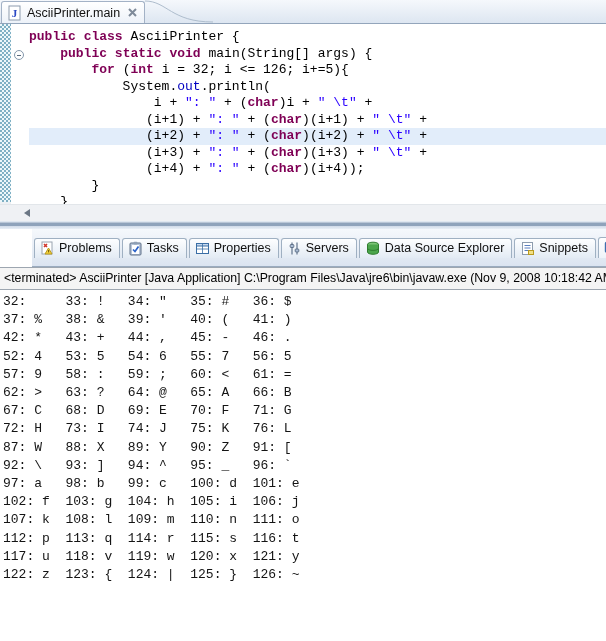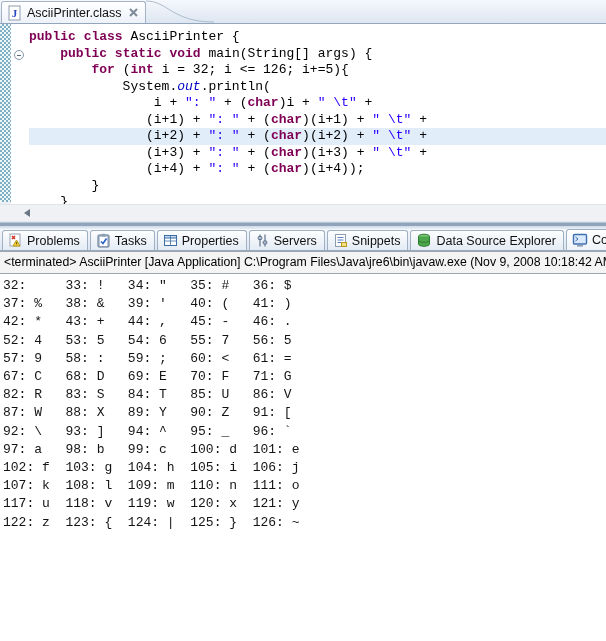--- a/index.html
+++ b/index.html
@@ -25,31 +25,31 @@
   .gutter { width:18px; flex:0 0 18px; background:#fff; position:relative; }
   .fold { position:absolute; left:3px; top:26px; width:10px; height:10px; border:1px solid #8497ab;
           border-radius:50%; background:#fff; cursor:pointer; }
   .fold::after { content:""; position:absolute; left:2px; top:4px; width:4px; height:1px; background:#5a6b7e; }
   .code { flex:1; padding-top:5px; font-family:"Liberation Mono", monospace; font-size:13px;
           line-height:16.5px; color:#000; white-space:pre; }
   .crow { height:16.5px; }
   .crow.hl { background:#e2edfa; box-shadow:-6px 0 0 #e2edfa; }
   .tok-kw { color:#7f0055; font-weight:bold; }
   .tok-str { color:#2a00ff; }
-  .tok-sf { color:#0000c0; font-style:italic; }
+  .tok-sf { color:#0000c0; }
 
   
   .hscroll { height:17px; background:#eff1f4; border-top:1px solid #e2e6ea; display:flex; align-items:center; }
   .scroll-left { margin-left:24px; width:0; height:0; border-top:4px solid transparent;
                  border-bottom:4px solid transparent; border-right:6px solid #6b7684; cursor:pointer; }
   .sash { height:8px; background:linear-gradient(#dfe7f0 0 1px, #b9c6d6 1px 2px, #8fa3bb 2px 5px, #cfdae8 5px, #e9eff6); cursor:row-resize; }
 
   
-  .ptabbar { height:22px; background:linear-gradient(#f5f8fc,#dbe4f0); border-bottom:1px solid #9aabbf;
-             display:flex; align-items:flex-end; overflow:hidden; }
+  .ptabbar { height:38px; background:linear-gradient(#f5f8fc,#dbe4f0); border-bottom:1px solid #9aabbf;
+             display:flex; align-items:center; overflow:hidden;margin-left:32px; }
   .btab { height:20px; display:flex; align-items:center; gap:4px; padding:0 7px 0 5px; margin-left:2px;
           font-size:12.5px; color:#111; white-space:nowrap;
           background:linear-gradient(#fdfeff,#e3ebf4); border:1px solid #9fb0c2; border-bottom:none;
           border-radius:3px 3px 0 0; cursor:pointer; }
   .btab.active { background:linear-gradient(#ffffff,#eef3f9); height:21px; }
 
   .status { height:23px; background:#f4f4f4; border:1px solid #9da6b0; border-left:none; border-right:none;
             line-height:21px; padding-left:4px; font-size:12.3px; color:#000;
             white-space:nowrap; overflow:hidden; }
 
@@ -63,21 +63,21 @@
 <div class="window">
 
   <div class="etabbar">
     <div class="etab">
       <span class="icon16">
         <svg width="15" height="16" viewBox="0 0 15 16">
           <rect x="2" y="1" width="11" height="14" fill="#ffffff" stroke="#8d9cae"></rect>
           <text x="7.5" y="12" text-anchor="middle" font-family="Liberation Serif,serif" font-size="11" font-weight="bold" fill="#2b48c4">J</text>
         </svg>
       </span>
-      <span>AsciiPrinter.class</span>
+      <span>AsciiPrinter.main</span>
       <span class="tab-close">
         <svg width="11" height="11" viewBox="0 0 11 11">
           <path d="M2 2 L9 9 M9 2 L2 9" stroke="#7e8a99" stroke-width="2" fill="none"></path>
         </svg>
       </span>
     </div>
     <span class="swoosh">
       <svg width="70" height="23" viewBox="0 0 70 23">
         <path d="M0,1 C22,1 26,22 68,22" stroke="#aebdcd" stroke-width="1" fill="none"></path>
       </svg>
@@ -138,37 +138,37 @@
           <svg width="15" height="15" viewBox="0 0 15 15">
             <path d="M5 1.5 V13.5 M10 1.5 V13.5" stroke="#76879c" stroke-width="1.4"></path>
             <rect x="3.2" y="3.5" width="3.6" height="3" rx="0.8" fill="#aebfd6" stroke="#5f7188"></rect>
             <rect x="8.2" y="8" width="3.6" height="3" rx="0.8" fill="#aebfd6" stroke="#5f7188"></rect>
           </svg>
         </span>
         <span>Servers</span>
       </div>
       <div class="btab">
         <span class="icon16">
-          <svg width="15" height="15" viewBox="0 0 15 15">
-            <rect x="2.5" y="1.5" width="10" height="12" fill="#fff" stroke="#8d9cae"></rect>
-            <path d="M4.5 4.5 h6 M4.5 7 h6 M4.5 9.5 h4" stroke="#5a7fc0" stroke-width="1"></path>
-            <rect x="8.5" y="9.5" width="5" height="4" fill="#f2e085" stroke="#b99a1e"></rect>
-          </svg>
-        </span>
-        <span>Snippets</span>
-      </div>
-      <div class="btab">
-        <span class="icon16">
           <svg width="16" height="15" viewBox="0 0 16 15">
             <ellipse cx="8" cy="3.4" rx="5.5" ry="2.2" fill="#7cc576" stroke="#2f7d2f"></ellipse>
             <path d="M2.5 3.4 V11 C2.5 12.3 5 13.3 8 13.3 C11 13.3 13.5 12.3 13.5 11 V3.4" fill="#4ca64c" stroke="#2f7d2f"></path>
             <path d="M2.5 7.2 C2.5 8.5 5 9.4 8 9.4 C11 9.4 13.5 8.5 13.5 7.2" fill="none" stroke="#2f7d2f"></path>
           </svg>
         </span>
         <span>Data Source Explorer</span>
+      </div>
+      <div class="btab">
+        <span class="icon16">
+          <svg width="15" height="15" viewBox="0 0 15 15">
+            <rect x="2.5" y="1.5" width="10" height="12" fill="#fff" stroke="#8d9cae"></rect>
+            <path d="M4.5 4.5 h6 M4.5 7 h6 M4.5 9.5 h4" stroke="#5a7fc0" stroke-width="1"></path>
+            <rect x="8.5" y="9.5" width="5" height="4" fill="#f2e085" stroke="#b99a1e"></rect>
+          </svg>
+        </span>
+        <span>Snippets</span>
       </div>
       <div class="btab active">
         <span class="icon16">
           <svg width="16" height="15" viewBox="0 0 16 15">
             <rect x="1.5" y="1.5" width="13" height="9.5" rx="1" fill="#d9e8fb" stroke="#3f6fae" stroke-width="1.4"></rect>
             <path d="M3.5 4 L6 6 L3.5 8" stroke="#3f6fae" stroke-width="1" fill="none"></path>
             <rect x="5" y="12" width="6" height="1.6" fill="#8fa0b5"></rect>
           </svg>
         </span>
         <span>Console</span>
@@ -178,24 +178,26 @@
   <div class="status">
     <span>&lt;terminated&gt; AsciiPrinter [Java Application] C:\Program Files\Java\jre6\bin\javaw.exe (Nov 9, 2008 10:18:42 AM)</span>
   </div>
 
   <div class="console" id="console-out">
       <div class="cline">32:   	33: ! 	34: " 	35: # 	36: $</div>
       <div class="cline">37: % 	38: &amp; 	39: ' 	40: ( 	41: )</div>
       <div class="cline">42: * 	43: + 	44: , 	45: - 	46: .</div>
       <div class="cline">52: 4 	53: 5 	54: 6 	55: 7 	56: 5</div>
       <div class="cline">57: 9 	58: : 	59: ; 	60: &lt; 	61: =</div>
+      <div class="cline">62: &gt; 	63: ? 	64: @ 	65: A 	66: B</div>
       <div class="cline">67: C 	68: D 	69: E 	70: F 	71: G</div>
-      <div class="cline">82: R 	83: S 	84: T 	85: U 	86: V</div>
+      <div class="cline">72: H 	73: I 	74: J 	75: K 	76: L</div>
       <div class="cline">87: W 	88: X 	89: Y 	90: Z 	91: [</div>
       <div class="cline">92: \ 	93: ] 	94: ^ 	95: _ 	96: `</div>
       <div class="cline">97: a 	98: b 	99: c 	100: d 	101: e</div>
       <div class="cline">102: f 	103: g 	104: h 	105: i 	106: j</div>
       <div class="cline">107: k 	108: l 	109: m 	110: n 	111: o</div>
+      <div class="cline">112: p 	113: q 	114: r 	115: s 	116: t</div>
       <div class="cline">117: u 	118: v 	119: w 	120: x 	121: y</div>
       <div class="cline">122: z 	123: { 	124: | 	125: } 	126: ~</div>
     </div>
 
 </div>
 
 </body></html>

